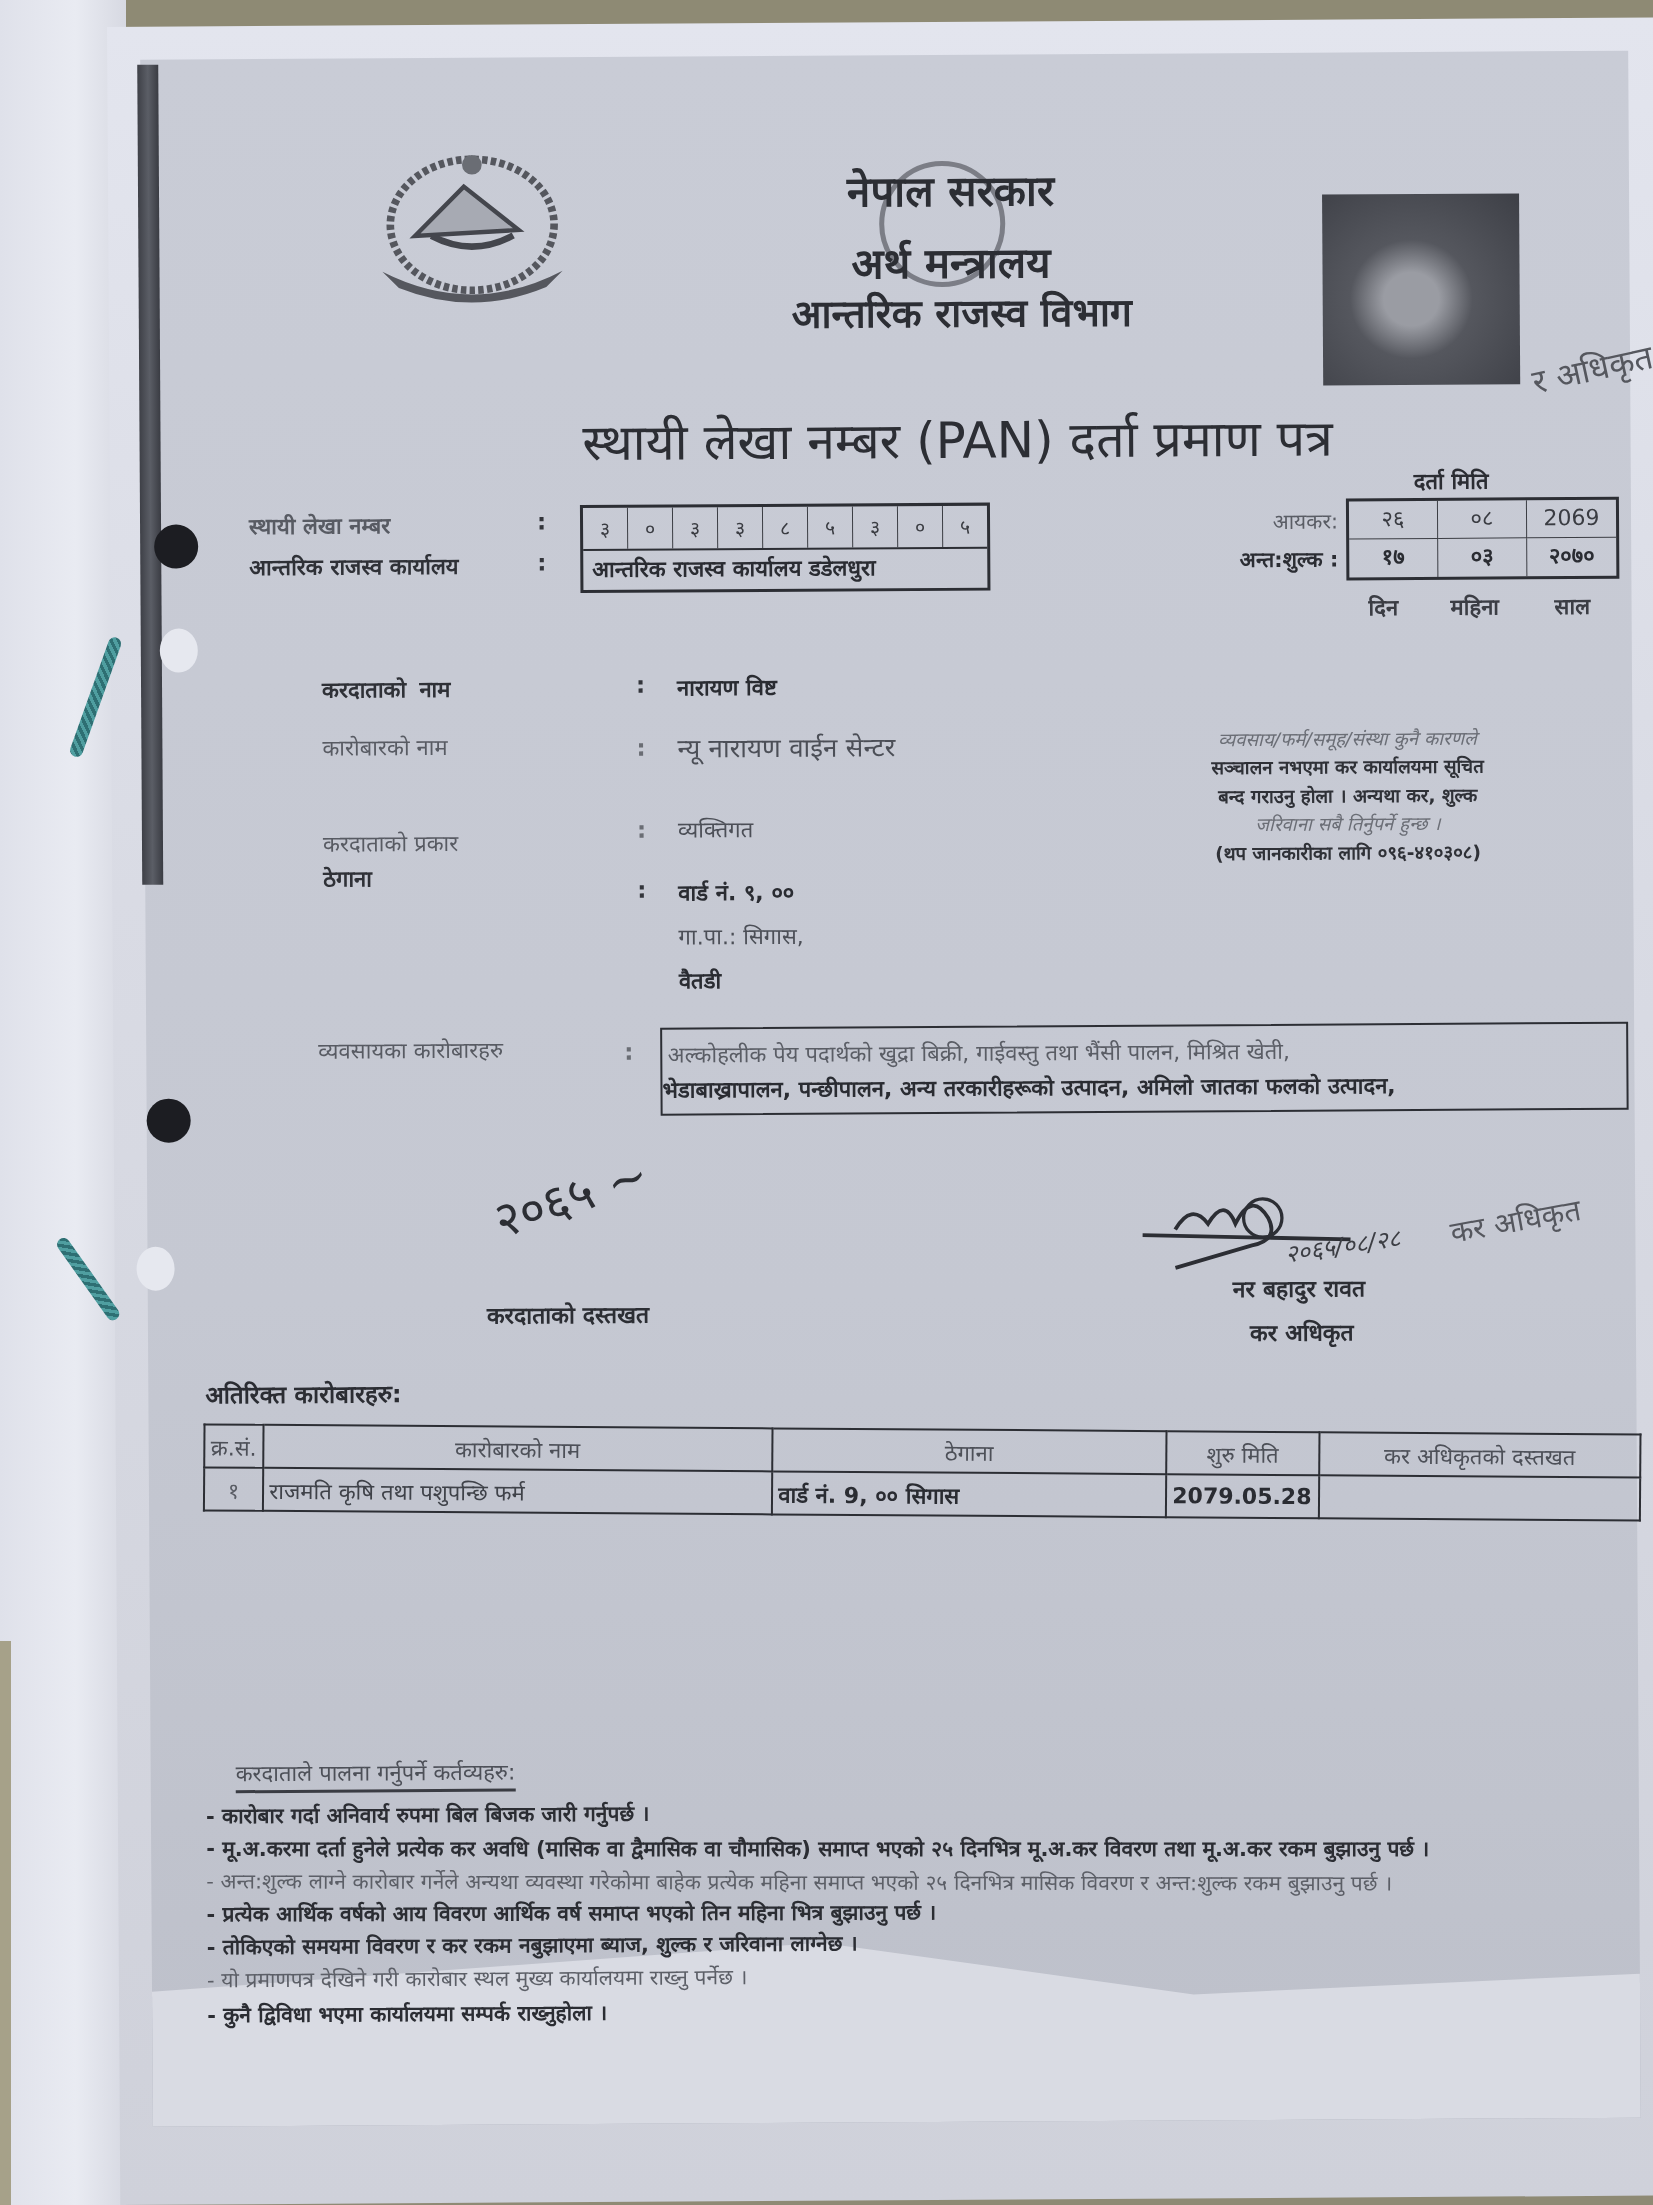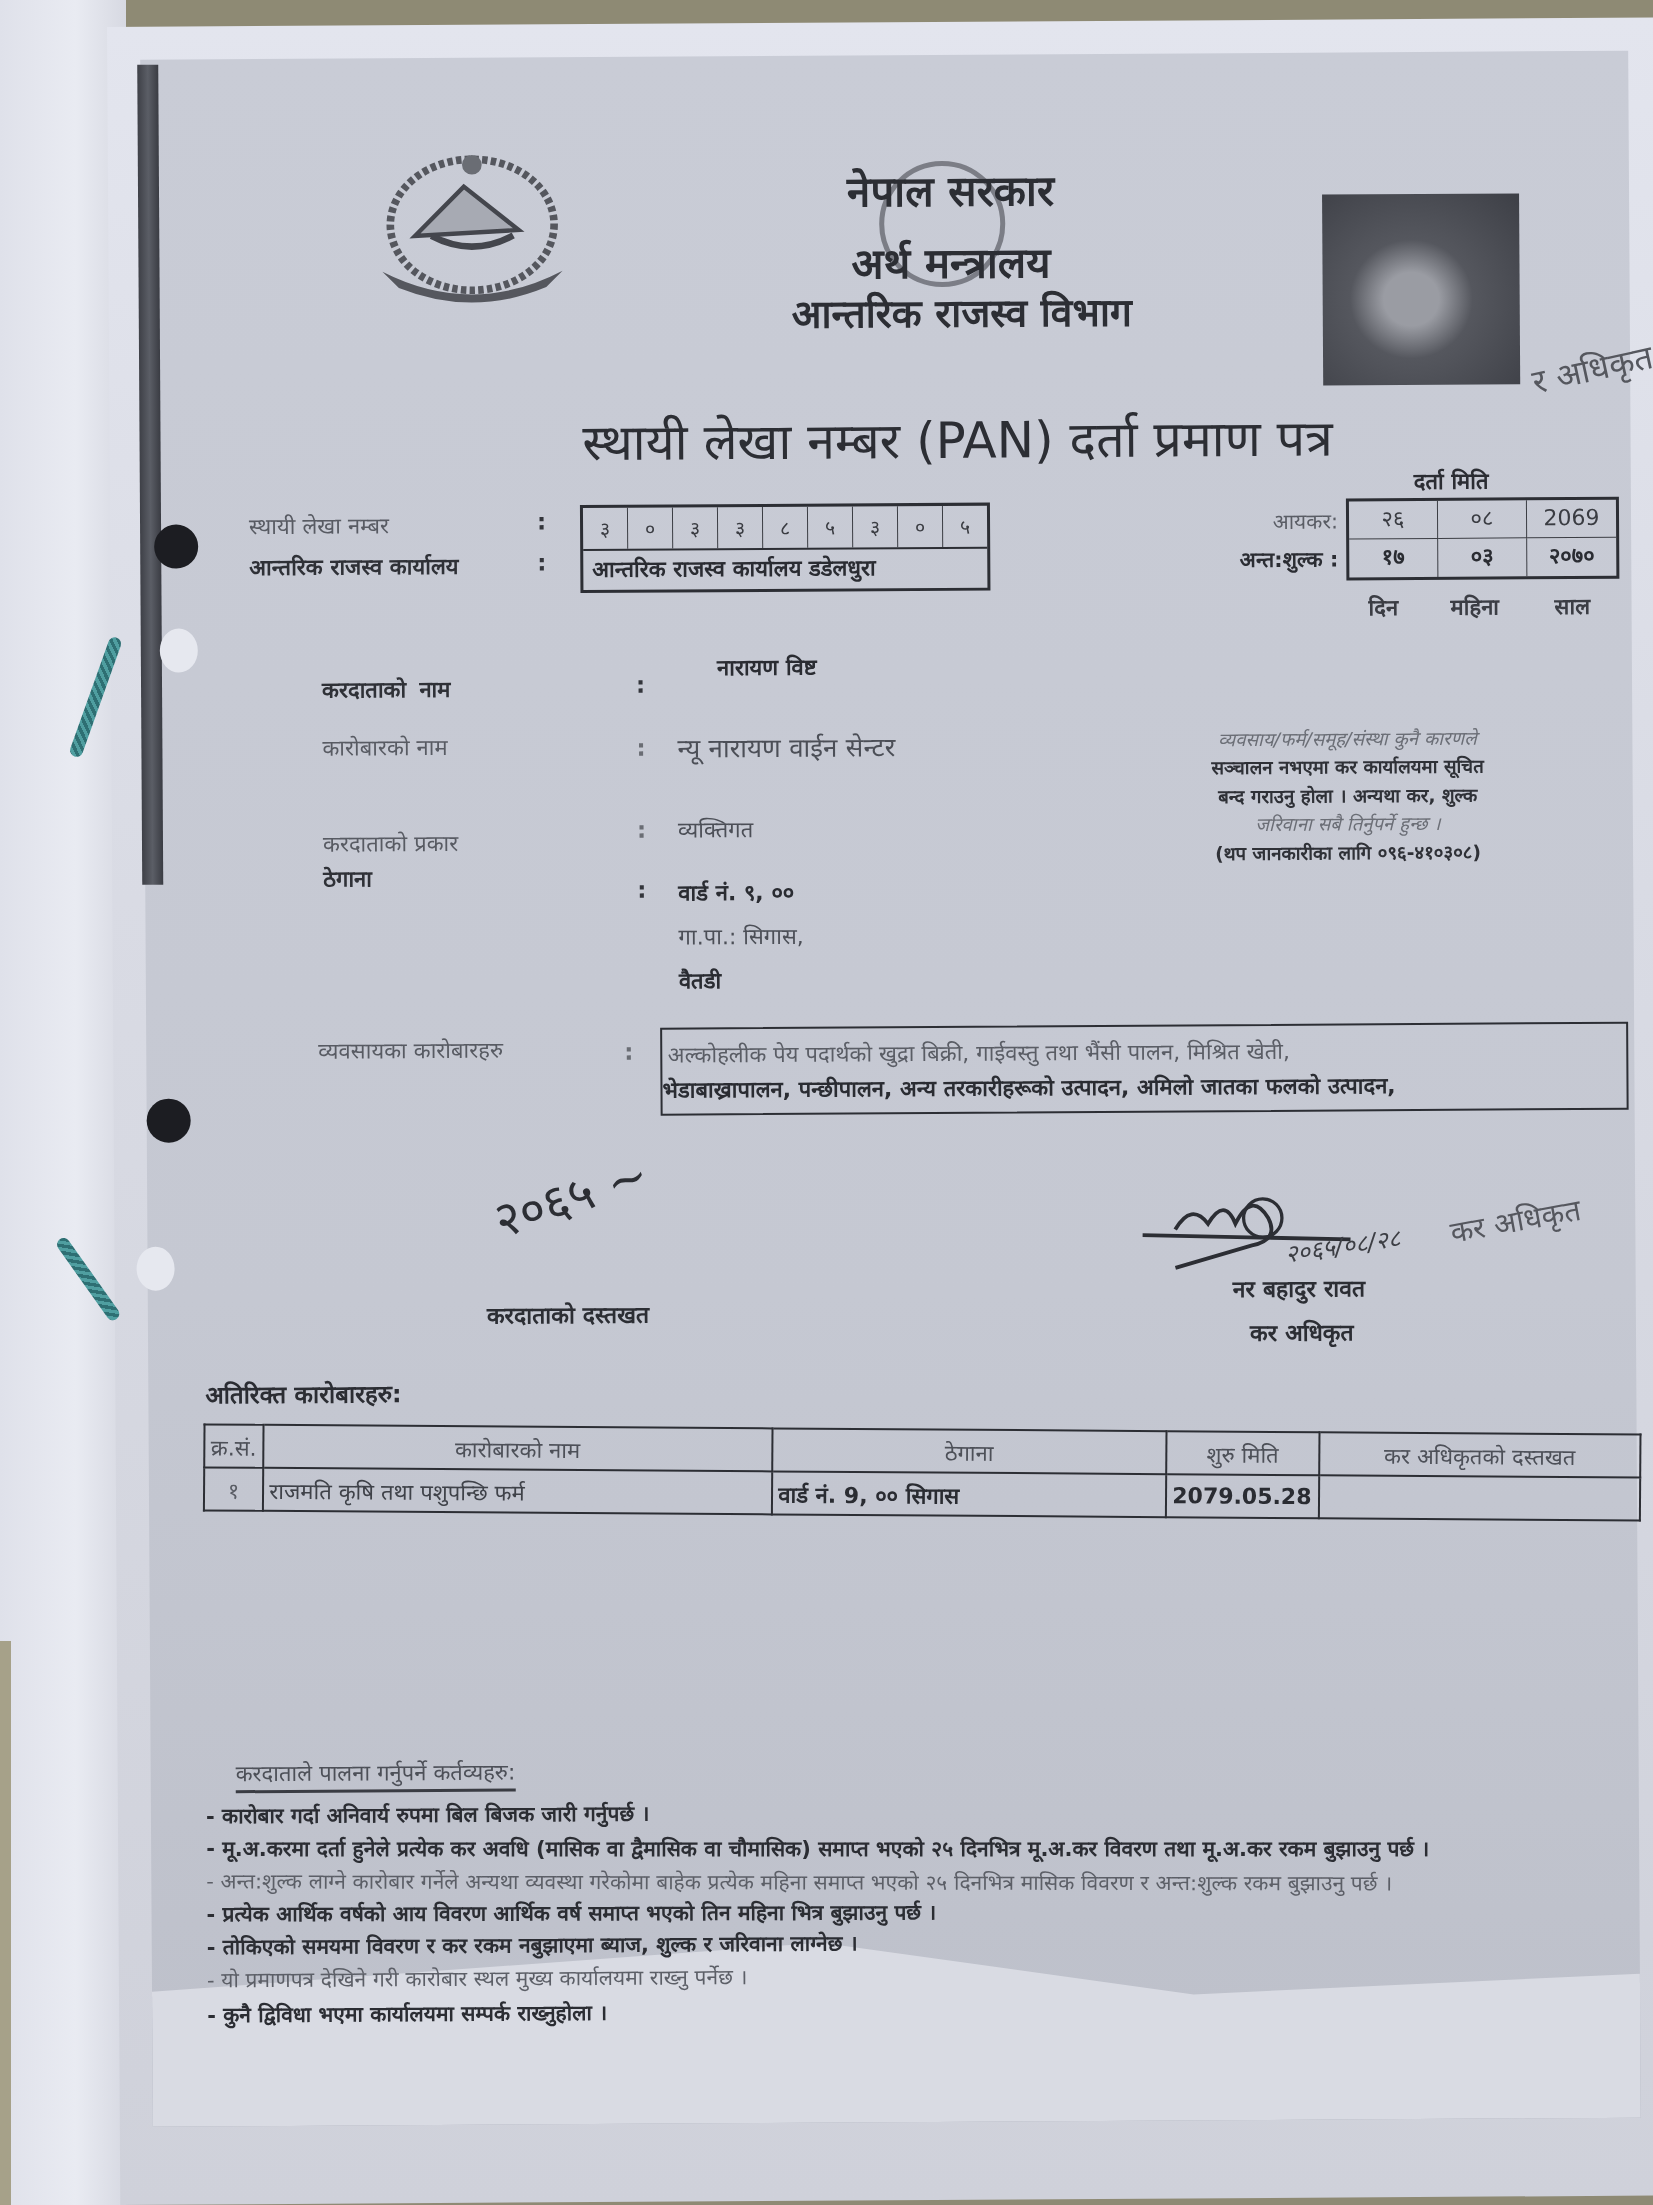--- a/index.html
+++ b/index.html
@@ -188,21 +188,21 @@
   <div class="watermark-seal"></div>
   <div class="hdr l1">नेपाल सरकार</div>
   <div class="hdr l2">अर्थ मन्त्रालय</div>
   <div class="hdr l3">आन्तरिक राजस्व विभाग</div>
 
   <div class="photo"></div>
   <div class="photo-stamp-text">र अधिकृत</div>
 
   <div class="title">स्थायी लेखा नम्बर (PAN) दर्ता प्रमाण पत्र</div>
 
-  <div class="lbl faded" style="left:139px; top:484px;">स्थायी लेखा नम्बर</div>
+  <div class="lbl faded" style="left:139px; top:484px;font-weight:bold;">स्थायी लेखा नम्बर</div>
   <div class="colon" style="left:427px; top:484px;">:</div>
   <div class="lbl" style="left:139px; top:525px;">आन्तरिक राजस्व कार्यालय</div>
   <div class="colon" style="left:427px; top:525px;">:</div>
   <div class="pan-box">
     <div class="pan-digits">
       <div class="pan-digit">३</div>
       <div class="pan-digit">०</div>
       <div class="pan-digit">३</div>
       <div class="pan-digit">३</div>
       <div class="pan-digit">८</div>
@@ -224,21 +224,21 @@
     <div class="date-cell bold" style="border-bottom:none;text-align:center;">१७</div>
     <div class="date-cell bold" style="border-bottom:none;">०३</div>
     <div class="date-cell bold" style="border:none;">२०७०</div>
   </div>
   <div class="date-foot" style="left:1258px;">दिन</div>
   <div class="date-foot" style="left:1340px;">महिना</div>
   <div class="date-foot" style="left:1444px;">साल</div>
 
   <div class="lbl" style="left:211px; top:648px;font-family:Liberation Mono, monospace;">करदाताको नाम</div>
   <div class="colon" style="left:525px; top:648px;">:</div>
-  <div class="val" style="left:566px; top:628px;margin-left:40px;">नारायण विष्ट</div>
+  <div class="val" style="left:566px; top:648px;">नारायण विष्ट</div>
 
   <div class="lbl faded" style="left:211px; top:706px;">कारोबारको नाम</div>
   <div class="colon" style="left:525px; top:711px; color:#6a6d74;">:</div>
   <div class="val faded" style="left:566px; top:706px; font-size:26px;">न्यू नारायण वाईन सेन्टर</div>
 
   <div class="lbl faded" style="left:211px; top:802px;">करदाताको प्रकार</div>
   <div class="colon" style="left:525px; top:793px; color:#6a6d74;">:</div>
   <div class="val faded" style="left:566px; top:790px;">व्यक्तिगत</div>
 
   <div class="lbl" style="left:211px; top:837px;">ठेगाना</div>

